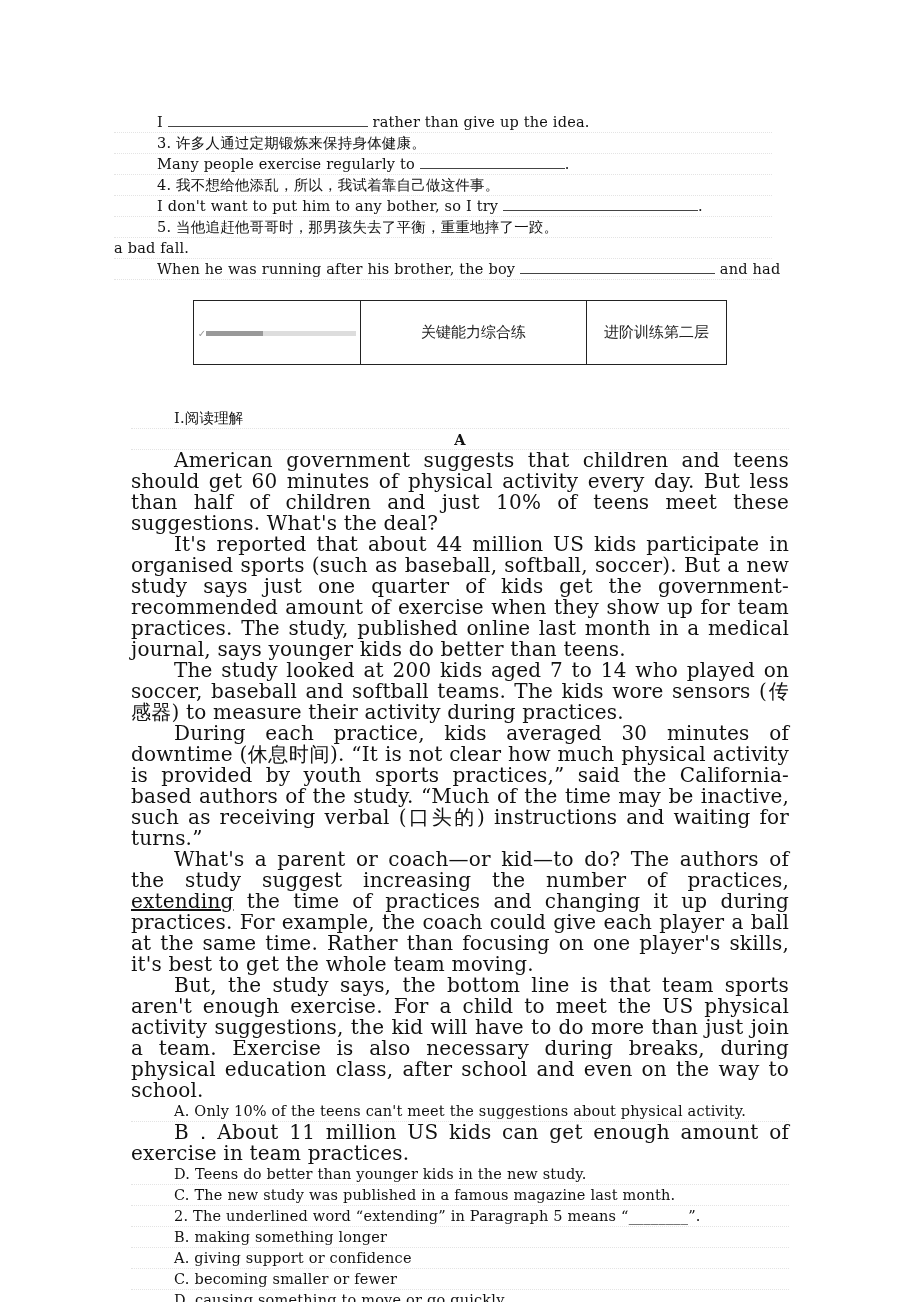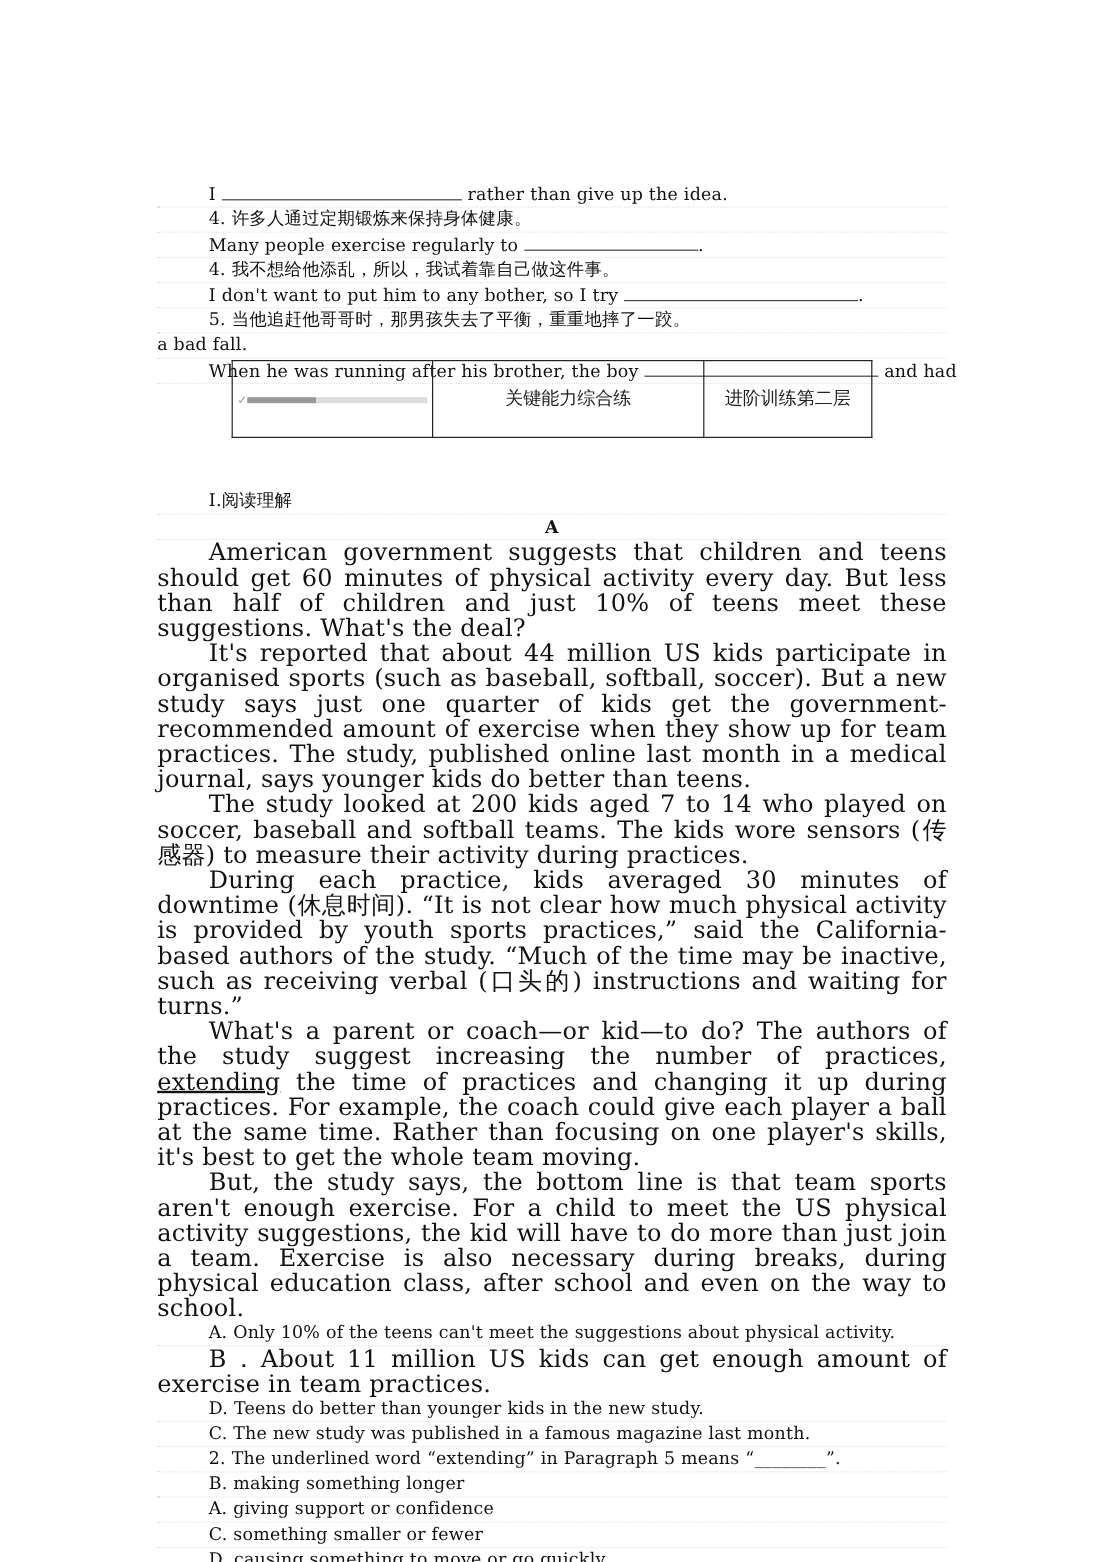--- a/index.html
+++ b/index.html
@@ -1,18 +1,18 @@
 <!DOCTYPE html>
 <html><head>
 <meta charset="utf-8">
 <style>
   html, body { margin:0; padding:0; background:#ffffff; }
   body { width:920px; height:1302px; position:relative; overflow:hidden;
          font-family: "DejaVu Serif", "Liberation Serif", serif; color:#111; }
-  .page { position:absolute; left:131px; top:112px; width:658px;margin-top:40px; }
+  .page { position:absolute; left:114px; top:112px; width:658px; }
   .line { font-size:14.5px; line-height:21px; height:21px; white-space:nowrap;
           border-bottom:1px dotted #e4e4e4; box-sizing:border-box; letter-spacing:0.2px; }
   .wrap { font-size:20px; line-height:21px; text-align:justify; text-align-last:left;
           letter-spacing:0.2px; }
   .ind { padding-left:43px; }
   .blank { display:inline-block; border-bottom:1px solid #444; height:14px; vertical-align:baseline; }
   .center { text-align:center; padding-left:0; font-weight:bold; }
   table.banner { position:absolute; left:193px; top:300px; width:534px; height:65px;
                  border-collapse:collapse; }
   table.banner td { border:1px solid #222; text-align:center; vertical-align:middle;
@@ -23,21 +23,21 @@
   .u { text-decoration:underline;margin-top:23px; }
   .section { position:absolute; left:131px; width:658px; }
 </style>
 </head>
 <body>
 
 <div class="page">
   <div class="line ind">
     <span>I </span><span class="blank" style="width:200px"></span><span> rather than give up the idea.</span>
   </div>
-  <div class="line ind">4. 许多人通过定期锻炼来保持身体健康。</div>
+  <div class="line ind">3. 许多人通过定期锻炼来保持身体健康。</div>
   <div class="line ind">
     <span>Many people exercise regularly to </span><span class="blank" style="width:145px"></span><span>.</span>
   </div>
   <div class="line ind">4. 我不想给他添乱，所以，我试着靠自己做这件事。</div>
   <div class="line ind">
     <span>I don't want to put him to any bother, so I try </span><span class="blank" style="width:195px"></span><span>.</span>
   </div>
   <div class="line ind">5. 当他追赶他哥哥时，那男孩失去了平衡，重重地摔了一跤。</div>
   <div class="line">a bad fall.</div>
   <div class="line ind">
@@ -69,17 +69,17 @@
   <div class="wrap"><span style="display:inline-block;width:43px"></span><span>But, the study says, the bottom line is that team sports aren't enough exercise. For a child to meet the US physical activity suggestions, the kid will have to do more than just join a team. Exercise is also necessary during breaks, during physical education class, after school and even on the way to school.</span></div>
 
   <div class="line ind">A. Only 10% of the teens can't meet the suggestions about physical activity.</div>
   <div class="wrap"><span style="display:inline-block;width:43px"></span><span>B．About 11 million US kids can get enough amount of exercise in team practices.</span></div>
   <div class="line ind">D. Teens do better than younger kids in the new study.</div>
   <div class="line ind">C. The new study was published in a famous magazine last month.</div>
 
   <div class="line ind">2. The underlined word “extending” in Paragraph 5 means “________”.</div>
   <div class="line ind">B. making something longer</div>
   <div class="line ind">A. giving support or confidence</div>
-  <div class="line ind">C. something smaller or fewer</div>
+  <div class="line ind">C. becoming smaller or fewer</div>
   <div class="line ind">D. causing something to move or go quickly</div>
 
   <div class="line ind">3. What's the best title for the passage?</div>
 </div>
 
 </body></html>

